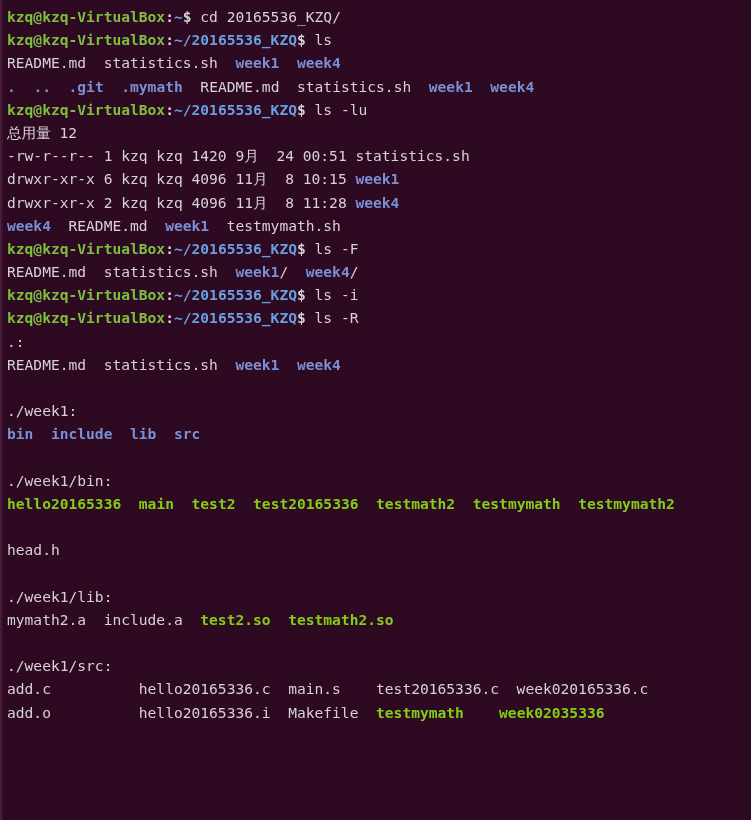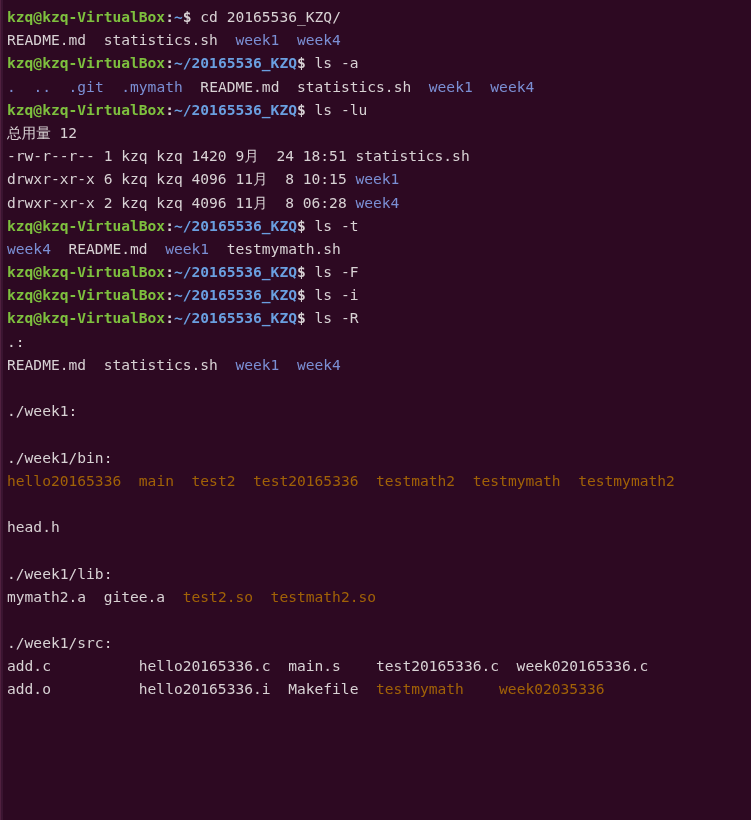--- a/index.html
+++ b/index.html
@@ -41,53 +41,54 @@
     color: #d8d2d4;
     letter-spacing: 0px;
     padding-left: 4px;
   }
   .blank { height: 23.2px; }
   
   .c-user   { color: #7ec03e; font-weight: bold; }
   .c-punct  { color: #d8d2d4; font-weight: bold; }
   .c-path   { color: #6a9fe0; font-weight: bold; }
   .c-plain  { color: #d8d2d4; }
-  .c-dir    { color: #7b8fd4; font-weight: normal; margin-top: 40px; }
-  .c-exec   { color: #a16207; font-weight: normal; }
+  .c-dir    { color: #7b8fd4; font-weight: bold; margin-top: 40px; }
+  .c-exec   { color: #84cc16; font-weight: bold; }
 </style>
 </head>
 <body>
 
 <div id="terminal">
   <div id="left-edge"></div>
   <div id="terminal-body">
       <div class="line"><span class="c-user">kzq@kzq-VirtualBox</span><span class="c-punct">:</span><span class="c-path">~</span><span class="c-punct">$</span><span class="c-plain"> cd 20165536_KZQ/</span></div>
+      <div class="line"><span class="c-user">kzq@kzq-VirtualBox</span><span class="c-punct">:</span><span class="c-path">~/20165536_KZQ</span><span class="c-punct">$</span><span class="c-plain"> ls</span></div>
       <div class="line"><span class="c-plain">README.md  statistics.sh  </span><span class="c-dir">week1</span><span class="c-plain">  </span><span class="c-dir">week4</span></div>
-      <div class="line"><span class="c-user">kzq@kzq-VirtualBox</span><span class="c-punct">:</span><span class="c-path">~/20165536_KZQ</span><span class="c-punct">$</span><span class="c-plain"> ls -a</span></div>
       <div class="line"><span class="c-dir">.</span><span class="c-plain">  </span><span class="c-dir">..</span><span class="c-plain">  </span><span class="c-dir">.git</span><span class="c-plain">  </span><span class="c-dir">.mymath</span><span class="c-plain">  README.md  statistics.sh  </span><span class="c-dir">week1</span><span class="c-plain">  </span><span class="c-dir">week4</span></div>
       <div class="line"><span class="c-user">kzq@kzq-VirtualBox</span><span class="c-punct">:</span><span class="c-path">~/20165536_KZQ</span><span class="c-punct">$</span><span class="c-plain"> ls -lu</span></div>
       <div class="line"><span class="c-plain">总用量 12</span></div>
-      <div class="line"><span class="c-plain">-rw-r--r-- 1 kzq kzq 1420 9月  24 18:51 statistics.sh</span></div>
+      <div class="line"><span class="c-plain">-rw-r--r-- 1 kzq kzq 1420 9月  24 00:51 statistics.sh</span></div>
       <div class="line"><span class="c-plain">drwxr-xr-x 6 kzq kzq 4096 11月  8 10:15 </span><span class="c-dir">week1</span></div>
-      <div class="line"><span class="c-plain">drwxr-xr-x 2 kzq kzq 4096 11月  8 06:28 </span><span class="c-dir">week4</span></div>
-      <div class="line"><span class="c-user">kzq@kzq-VirtualBox</span><span class="c-punct">:</span><span class="c-path">~/20165536_KZQ</span><span class="c-punct">$</span><span class="c-plain"> ls -t</span></div>
+      <div class="line"><span class="c-plain">drwxr-xr-x 2 kzq kzq 4096 11月  8 11:28 </span><span class="c-dir">week4</span></div>
       <div class="line"><span class="c-dir">week4</span><span class="c-plain">  README.md  </span><span class="c-dir">week1</span><span class="c-plain">  testmymath.sh</span></div>
       <div class="line"><span class="c-user">kzq@kzq-VirtualBox</span><span class="c-punct">:</span><span class="c-path">~/20165536_KZQ</span><span class="c-punct">$</span><span class="c-plain"> ls -F</span></div>
+      <div class="line"><span class="c-plain">README.md  statistics.sh  </span><span class="c-dir">week1</span><span class="c-plain">/  </span><span class="c-dir">week4</span><span class="c-plain">/</span></div>
       <div class="line"><span class="c-user">kzq@kzq-VirtualBox</span><span class="c-punct">:</span><span class="c-path">~/20165536_KZQ</span><span class="c-punct">$</span><span class="c-plain"> ls -i</span></div>
       <div class="line"><span class="c-user">kzq@kzq-VirtualBox</span><span class="c-punct">:</span><span class="c-path">~/20165536_KZQ</span><span class="c-punct">$</span><span class="c-plain"> ls -R</span></div>
       <div class="line"><span class="c-plain">.:</span></div>
       <div class="line"><span class="c-plain">README.md  statistics.sh  </span><span class="c-dir">week1</span><span class="c-plain">  </span><span class="c-dir">week4</span></div>
       <div class="line blank"></div>
       <div class="line"><span class="c-plain">./week1:</span></div>
+      <div class="line"><span class="c-dir">bin</span><span class="c-plain">  </span><span class="c-dir">include</span><span class="c-plain">  </span><span class="c-dir">lib</span><span class="c-plain">  </span><span class="c-dir">src</span></div>
       <div class="line blank"></div>
       <div class="line"><span class="c-plain">./week1/bin:</span></div>
       <div class="line"><span class="c-exec">hello20165336</span><span class="c-plain">  </span><span class="c-exec">main</span><span class="c-plain">  </span><span class="c-exec">test2</span><span class="c-plain">  </span><span class="c-exec">test20165336</span><span class="c-plain">  </span><span class="c-exec">testmath2</span><span class="c-plain">  </span><span class="c-exec">testmymath</span><span class="c-plain">  </span><span class="c-exec">testmymath2</span></div>
       <div class="line blank"></div>
       <div class="line"><span class="c-plain">head.h</span></div>
       <div class="line blank"></div>
       <div class="line"><span class="c-plain">./week1/lib:</span></div>
-      <div class="line"><span class="c-plain">mymath2.a  gitee.a  </span><span class="c-exec">test2.so</span><span class="c-plain">  </span><span class="c-exec">testmath2.so</span></div>
+      <div class="line"><span class="c-plain">mymath2.a  include.a  </span><span class="c-exec">test2.so</span><span class="c-plain">  </span><span class="c-exec">testmath2.so</span></div>
       <div class="line blank"></div>
       <div class="line"><span class="c-plain">./week1/src:</span></div>
       <div class="line"><span class="c-plain">add.c          hello20165336.c  main.s    test20165336.c  week020165336.c</span></div>
       <div class="line"><span class="c-plain">add.o          hello20165336.i  Makefile  </span><span class="c-exec">testmymath</span><span class="c-plain">    </span><span class="c-exec">week02035336</span></div>
     </div>
 </div>
 
 </body></html>

